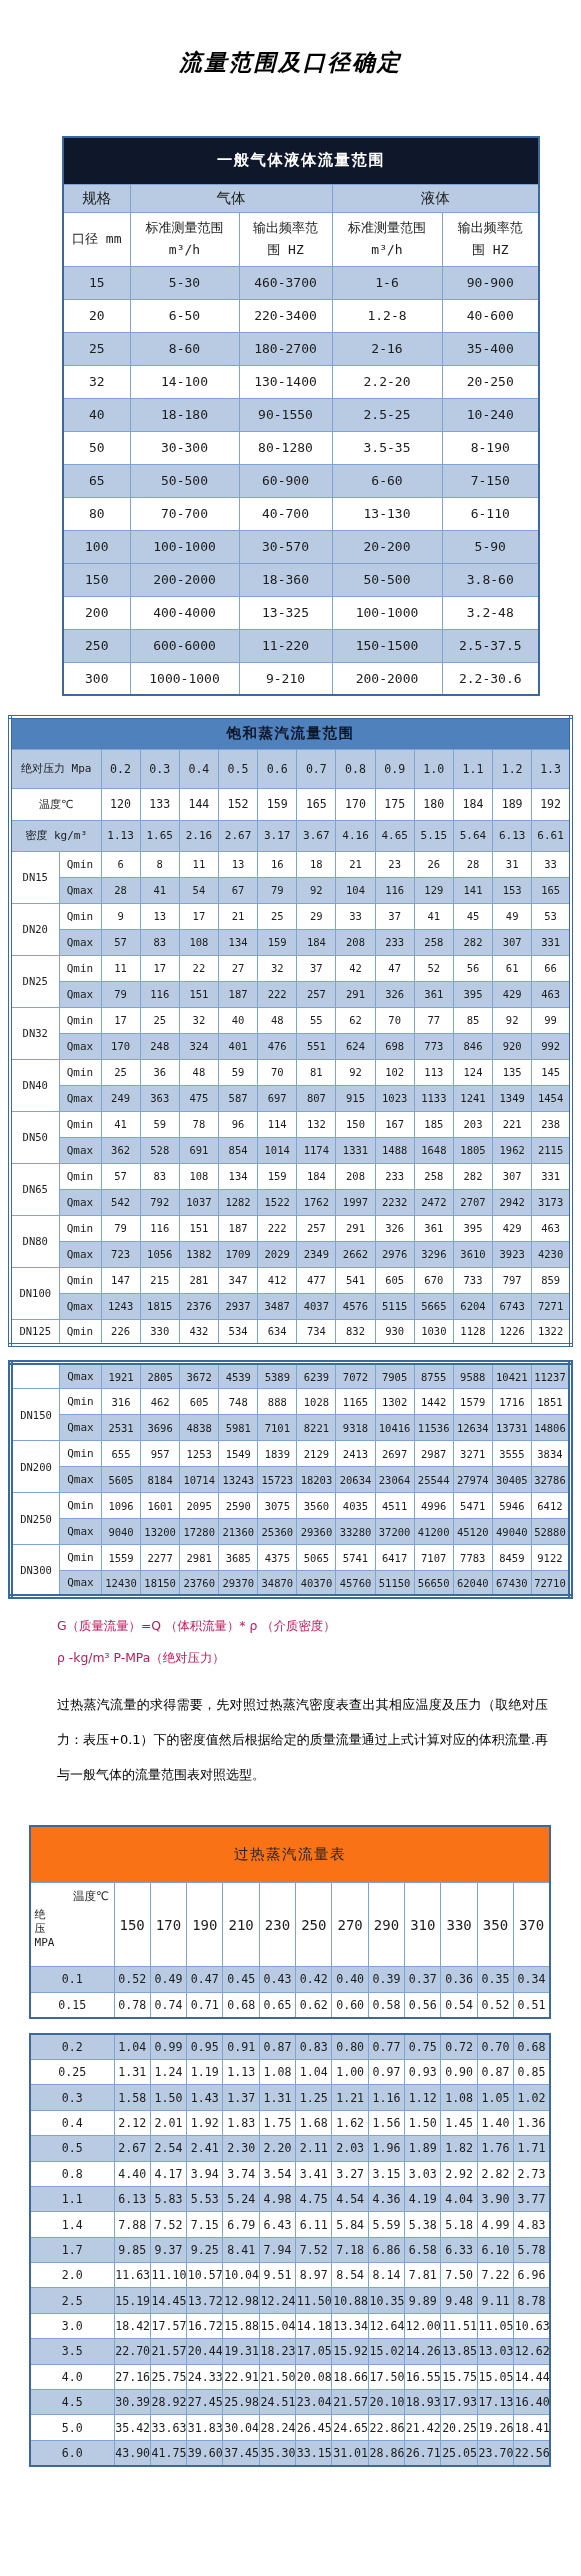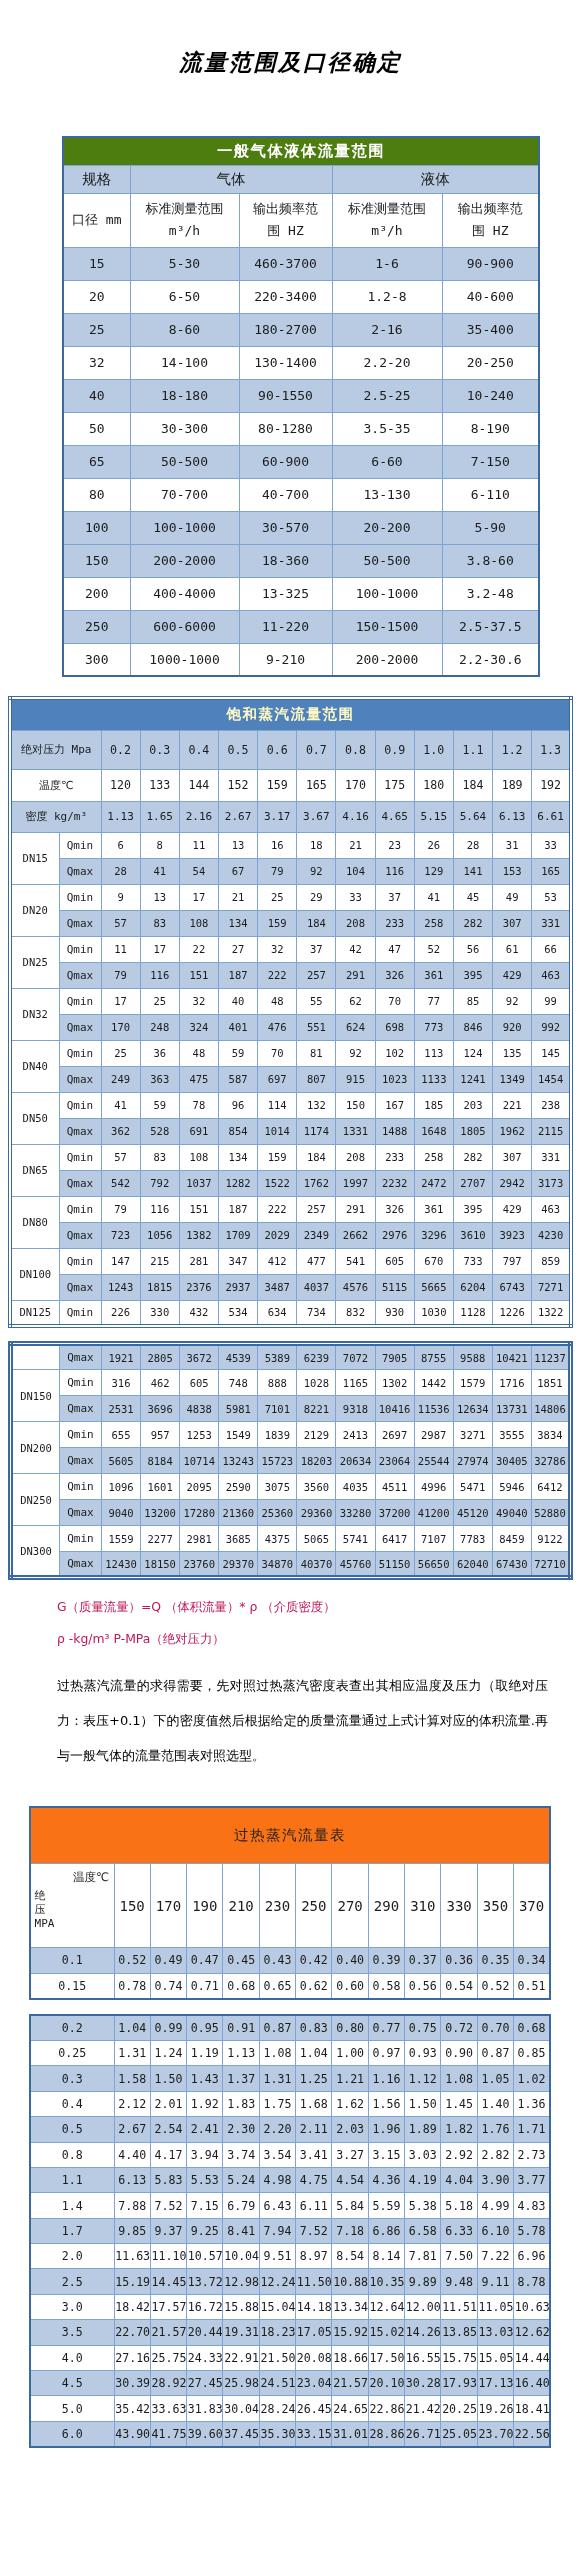--- a/index.html
+++ b/index.html
@@ -15,31 +15,31 @@
   table { border-collapse:collapse; table-layout:fixed;
           font-family:"DejaVu Sans Mono","DejaVu Sans",monospace; }
   td { border:1.5px solid #7ea4d4; text-align:center; vertical-align:middle;
        overflow:hidden; padding:0 0.7px; color:#1c1c1c; }
   .rb td, td.rb { background:#b8cbe2; }
   .rw td, td.rw { background:#ffffff; }
   td.dn { background:#ffffff !important; }
 
   
   .t1 { width:477px; margin:58px 0 0 62px; border:2.9px solid #39699e; }
-  .t1 .cap td { background:#4d7c0f; color:#fff; font-weight:bold; font-size:15.3px;
-                height:28px; letter-spacing:1.5px; }
+  .t1 .cap td { background:#0f172a; color:#fff; font-weight:bold; font-size:15.3px;
+                height:47px; letter-spacing:1.5px; }
   .t1 .grp td { background:#b8cbe2; font-size:14.5px; height:28px; }
   .t1 .sub td { background:#fff; font-size:13px; height:54px;
                 white-space:pre-line; line-height:22px; }
   .t1 tbody td { height:33px; font-size:13px; }
 
   
   .t2 { width:565px; margin-left:8px; border:4.4px double #39699e; }
   .t2 td { font-size:10.5px; height:26px; }
-  .t2 .cap td { background:#4f81bd; color:#fef9c3; font-weight:bold; font-size:14.5px;
+  .t2 .cap td { background:#4f81bd; color:#0f172a; font-weight:bold; font-size:14.5px;
                 height:32px; letter-spacing:1.5px;margin-left:28px; }
   .t2 .press td { height:39px; font-size:11.6px; }
   .t2 .temp td  { height:32px; font-size:11.6px; }
   .t2 .dens td  { height:31px; font-size:11px; }
   .t2 td.lab { font-size:11px; }
   .t2b2 { margin-top:13px; border:5.1px double #39699e; }
 
   
   .note { margin:19px 0 0 57px; font-size:12.4px; color:#be185d; }
   .note + .note { margin-top:14.5px; }
@@ -981,21 +981,21 @@
       <tr class="rb">
         <td class="lab">4.5</td>
         <td>30.39</td>
         <td>28.92</td>
         <td>27.45</td>
         <td>25.98</td>
         <td>24.51</td>
         <td>23.04</td>
         <td>21.57</td>
         <td>20.10</td>
-        <td>30.28</td>
+        <td>18.93</td>
         <td>17.93</td>
         <td>17.13</td>
         <td>16.40</td>
       </tr>
       <tr class="rw">
         <td class="lab">5.0</td>
         <td>35.42</td>
         <td>33.63</td>
         <td>31.83</td>
         <td>30.04</td>

